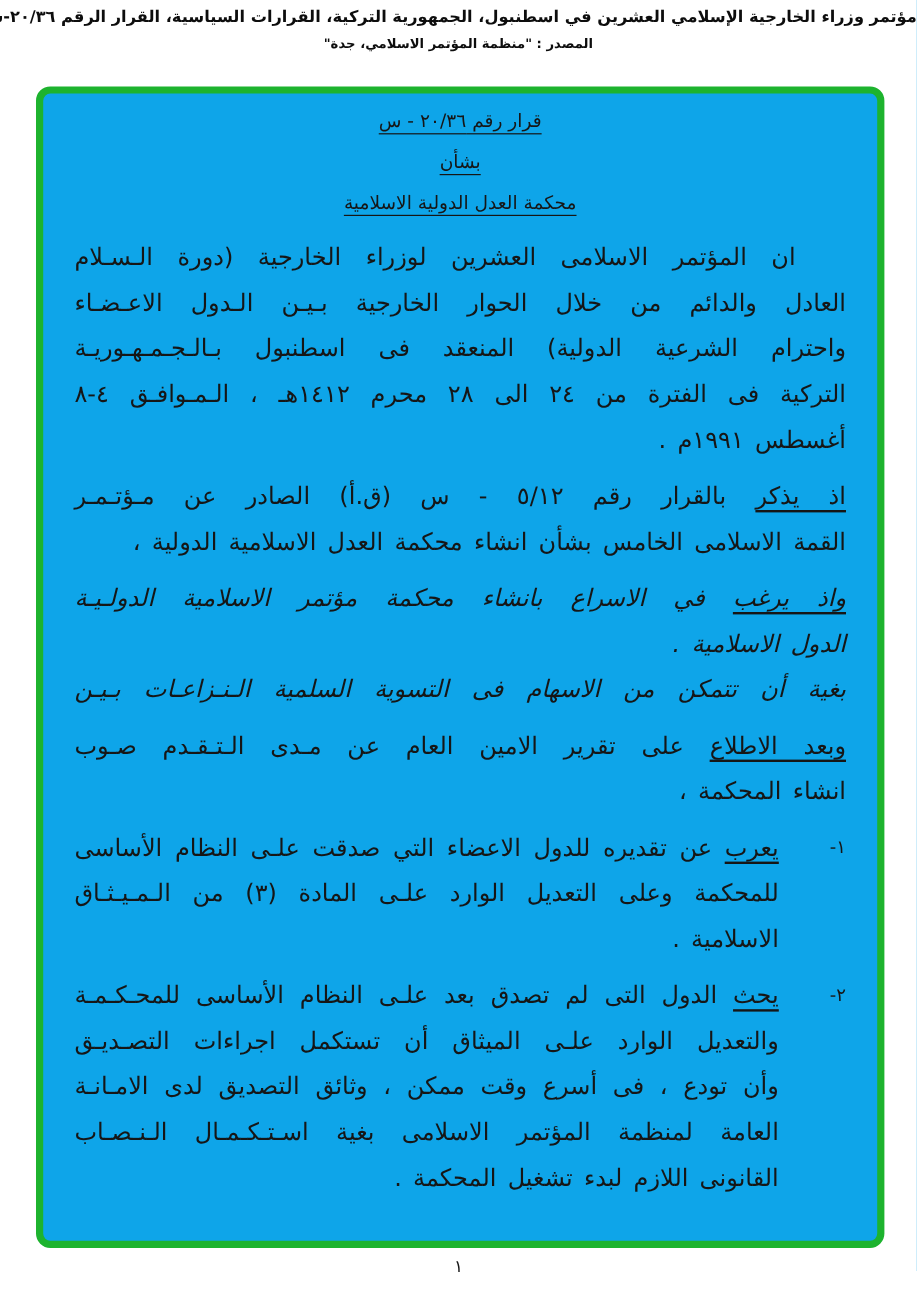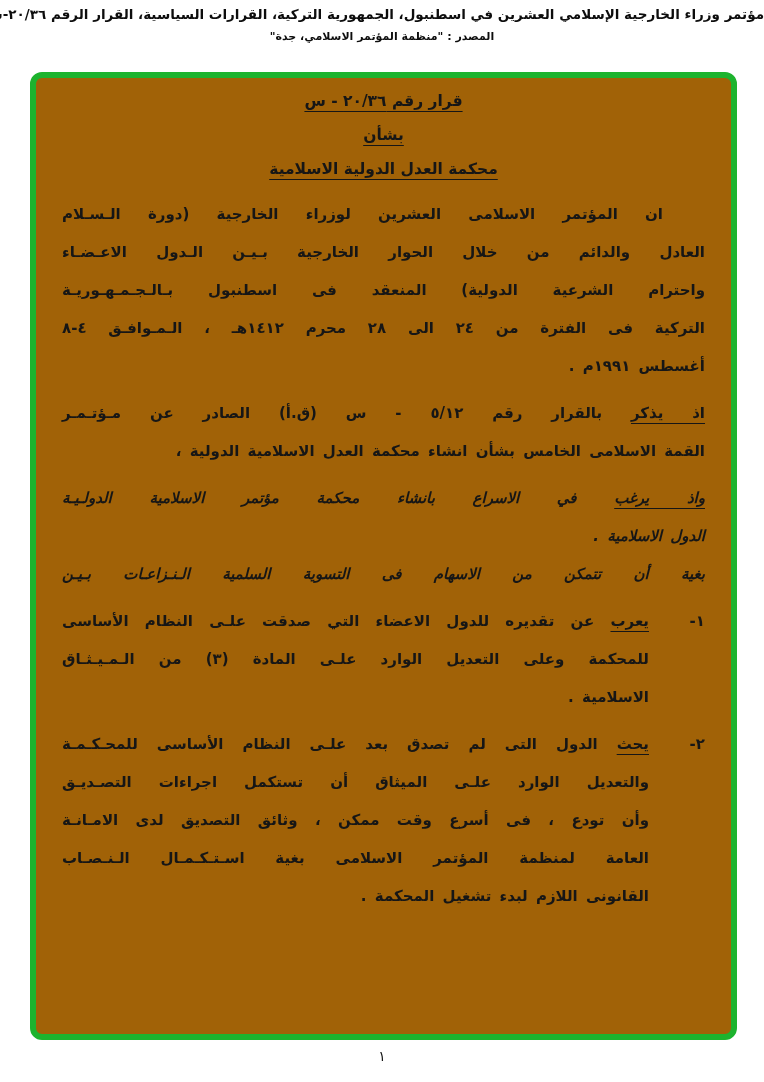--- a/index.html
+++ b/index.html
@@ -5,28 +5,28 @@
   html,body{margin:0;padding:0;}
   body{
     width:764px;height:1082px;position:relative;background:#ffffff;
     font-family:"DejaVu Sans",sans-serif;color:#111;overflow:hidden;
   }
   .page-header{position:absolute;top:6px;left:0;width:764px;text-align:center;direction:rtl;}
   .page-header .h1{font-size:13.5px;font-weight:bold;white-space:nowrap;letter-spacing:0;color:#0d0d0d;}
   .page-header .h2{font-size:11px;font-weight:bold;margin-top:8px;color:#0d0d0d;}
   .frame{
     position:absolute;left:30px;top:72px;width:707px;height:968px;box-sizing:border-box;
-    border:6px solid #1db32e;border-radius:12px;background:#a16207;
-    padding:6px 26px 4px 26px;direction:rtl;overflow:hidden;font-weight:bold;
+    border:6px solid #1db32e;border-radius:12px;background:#0ea5e9;
+    padding:6px 26px 4px 26px;direction:rtl;overflow:hidden;
   }
   .title-block{text-align:center;margin-bottom:6px;}
   .title-line{font-size:15.5px;line-height:34px;color:#161616;}
   .title-line span{text-decoration:underline;text-underline-offset:5px;}
   .para{margin-top:9px;}
-  .ln{font-size:15px;line-height:38px;color:#161616;text-align:justify;text-align-last:justify;word-spacing:3px;}
+  .ln{font-size:20px;line-height:38px;color:#161616;text-align:justify;text-align-last:justify;word-spacing:3px;}
   .ln.last{text-align-last:right;}
   .ln.indent{padding-right:42px;}
   .lead{text-decoration:underline;text-underline-offset:5px;margin-top:18px;}
   .italic .ln{font-style:italic;}
   .item{display:flex;flex-direction:row;margin-top:9px;}
   .item .marker{width:38px;flex:0 0 38px;font-size:15px;line-height:38px;color:#161616;text-align:right;}
   .item .item-body{flex:1;margin-right:18px;}
   .page-footer{position:absolute;top:1048px;left:0;width:764px;text-align:center;font-size:14px;color:#161616;}
 </style>
 </head>
@@ -57,20 +57,24 @@
     <div class="ln"><span class="lead">اذ يذكر</span><span> بالقرار رقم ٥/١٢ - س (ق.أ) الصادر عن مـؤتـمـر</span></div>
     <div class="ln last">القمة الاسلامى الخامس بشأن انشاء محكمة العدل الاسلامية الدولية ،</div>
   </div>
 
   <div class="para italic">
     <div class="ln"><span class="lead">واذ يرغب</span><span> في الاسراع بانشاء محكمة مؤتمر الاسلامية الدولـيـة</span></div>
     <div class="ln last">الدول الاسلامية .</div>
     <div class="ln">بغية أن تتمكن من الاسهام فى التسوية السلمية الـنـزاعـات بـيـن</div>
   </div>
 
+  <div class="para">
+    <div class="ln"><span class="lead">وبعد الاطلاع</span><span> على تقرير الامين العام عن مـدى الـتـقـدم صـوب</span></div>
+    <div class="ln last">انشاء المحكمة ،</div>
+  </div>
 
   <div class="item">
     <div class="marker">١-</div>
     <div class="item-body">
       <div class="ln"><span class="lead">يعرب</span><span> عن تقديره للدول الاعضاء التي صدقت علـى النظام الأساسى</span></div>
       <div class="ln">للمحكمة وعلى التعديل الوارد علـى المادة (٣) من الـمـيـثـاق</div>
       <div class="ln last">الاسلامية .</div>
     </div>
   </div>
 

